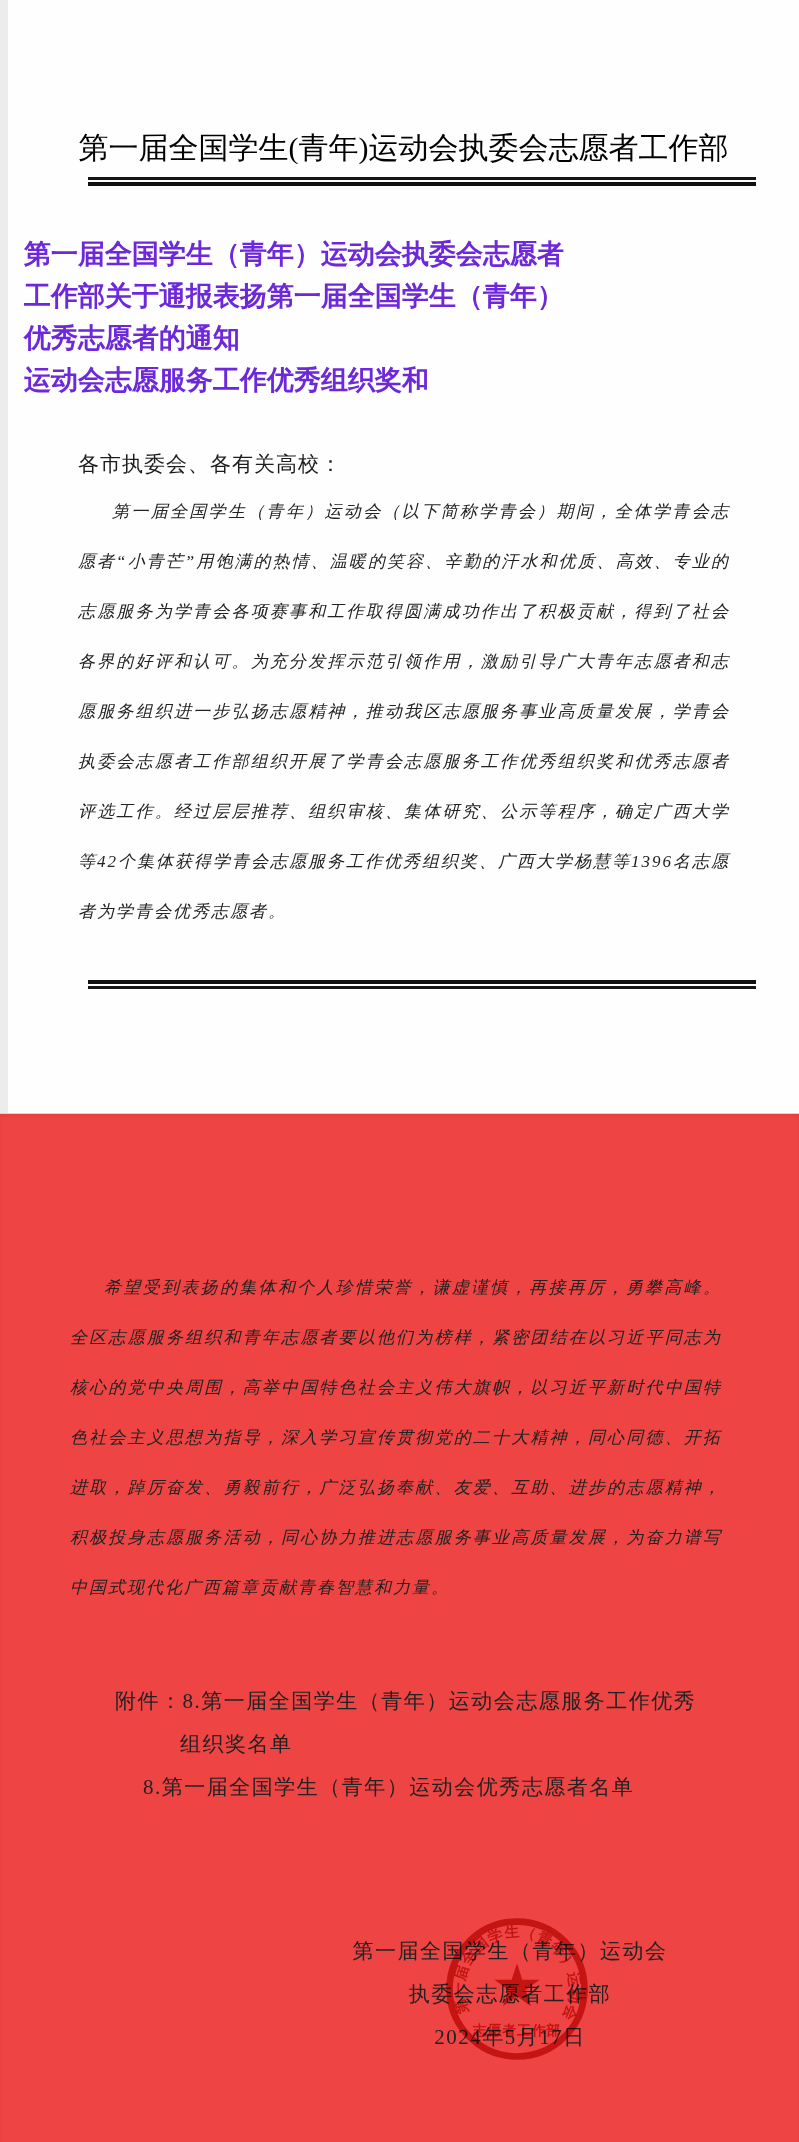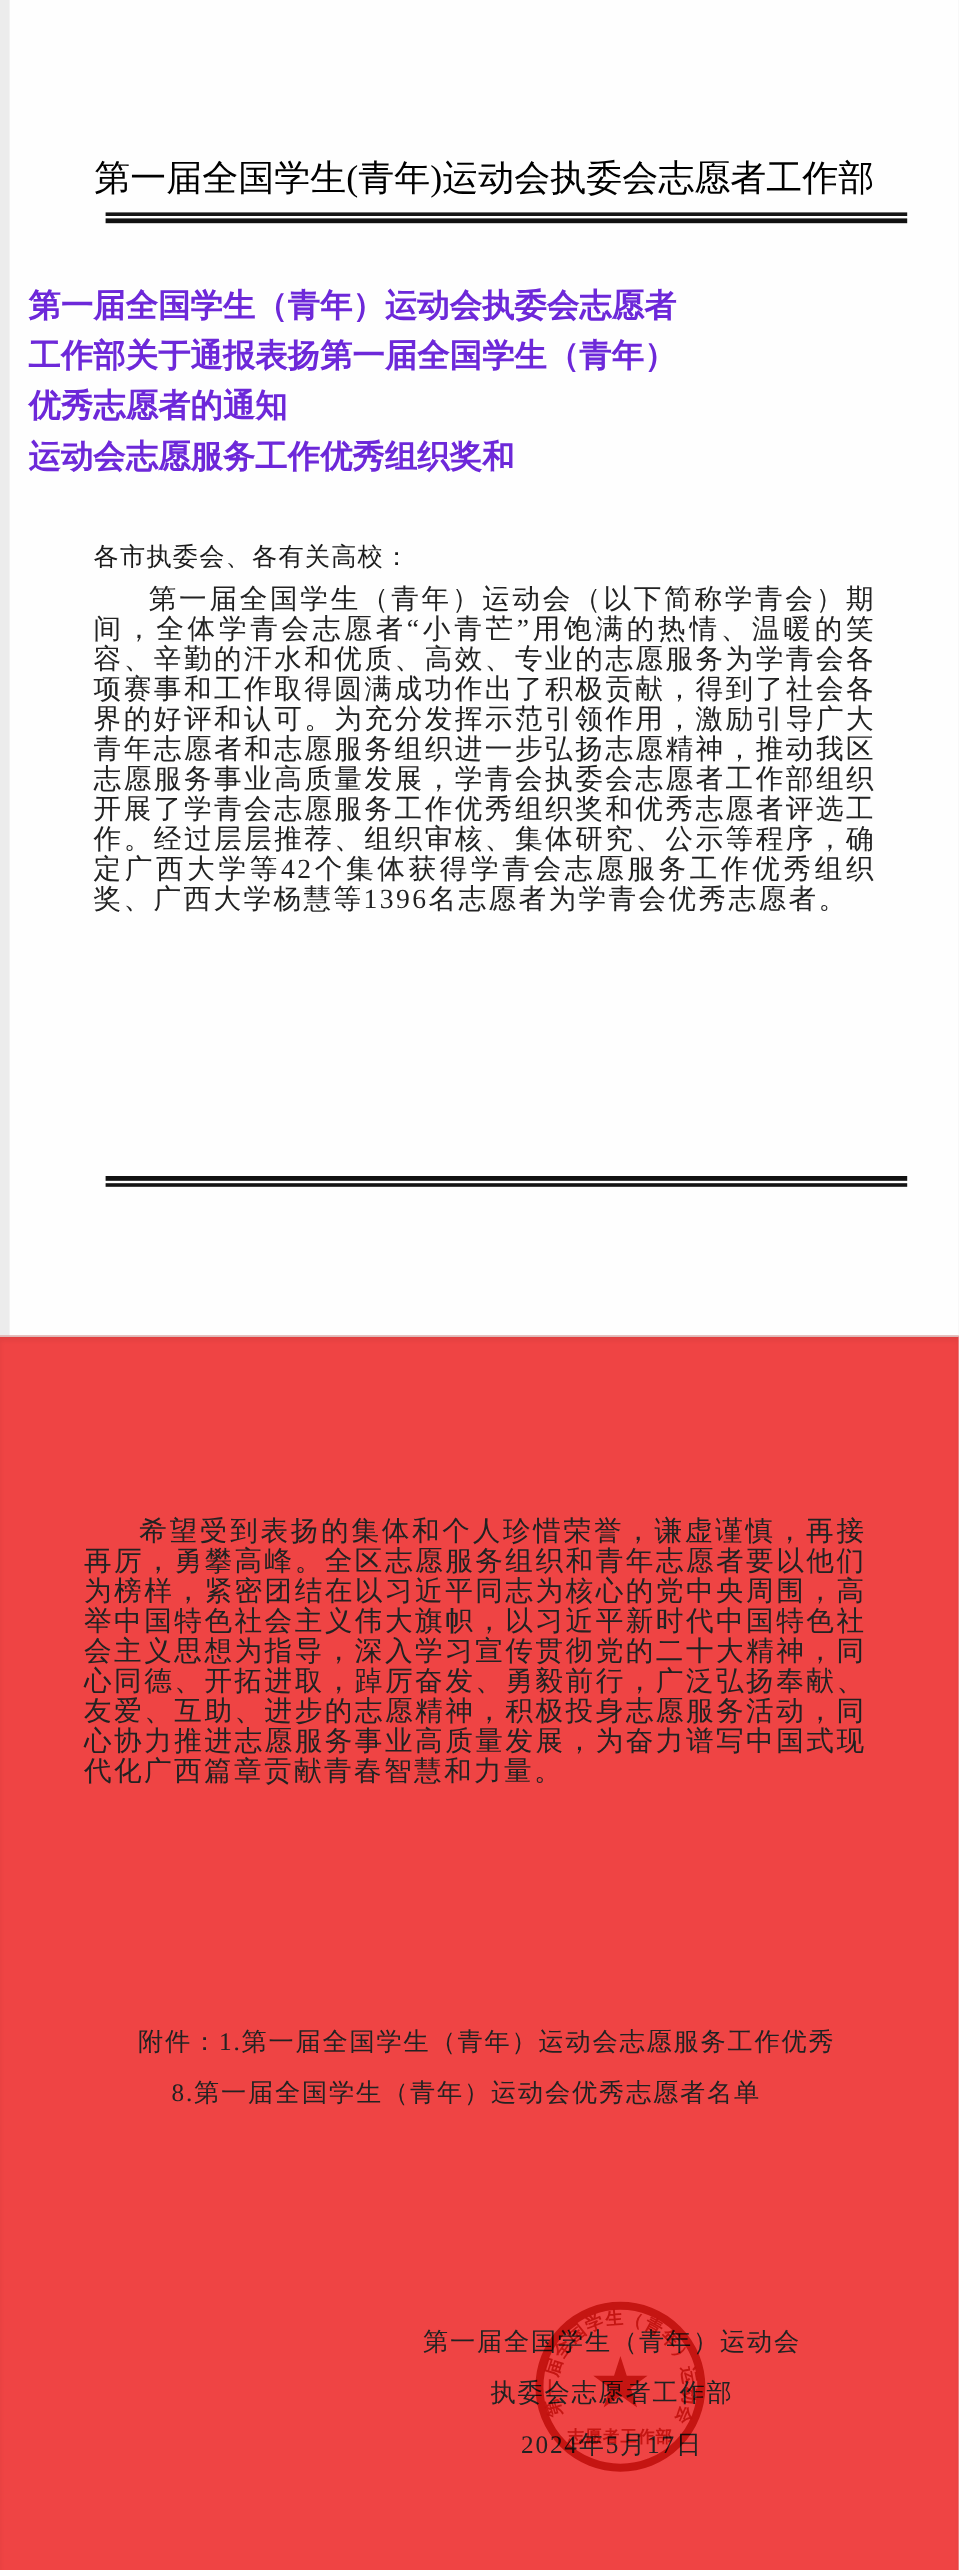--- a/index.html
+++ b/index.html
@@ -26,22 +26,22 @@
   .doc-title{
     position:absolute;top:233px;left:16px;width:100%;
     font-size:27px;font-weight:bold;color:#6d28d9;
     line-height:42px;
   }
   .salutation{
     position:absolute;top:450px;left:70px;
     font-size:21px;letter-spacing:1px;text-align:right;
   }
   .body-para{
-    font-size:23px;line-height:25px;letter-spacing:2px;
-    text-align:justify;text-indent:2em;color:#222;
+    font-size:17px;line-height:50px;letter-spacing:2px;
+    text-align:justify;text-indent:2em;color:#222;font-style:italic;
   }
   .para-1{position:absolute;top:487px;left:70px;width:652px;}
   .para-2{position:absolute;top:149px;left:70px;width:652px;}
   .attachment{
     position:absolute;top:566px;left:115px;
     font-size:21px;line-height:43px;letter-spacing:1.5px;color:#222;
   }
   .attachment .att-line-2{padding-left:65px;}
   .attachment .att-line-3{padding-left:28px;}
   .signature{
@@ -81,21 +81,22 @@
     <div style="height:2px"></div>
     <div class="rule-a"></div>
   </div>
 </div>
 
 <div class="page page-2">
 
   <div class="body-para para-2">希望受到表扬的集体和个人珍惜荣誉，谦虚谨慎，再接再厉，勇攀高峰。全区志愿服务组织和青年志愿者要以他们为榜样，紧密团结在以习近平同志为核心的党中央周围，高举中国特色社会主义伟大旗帜，以习近平新时代中国特色社会主义思想为指导，深入学习宣传贯彻党的二十大精神，同心同德、开拓进取，踔厉奋发、勇毅前行，广泛弘扬奉献、友爱、互助、进步的志愿精神，积极投身志愿服务活动，同心协力推进志愿服务事业高质量发展，为奋力谱写中国式现代化广西篇章贡献青春智慧和力量。</div>
 
   <div class="attachment">
-    <div class="att-line-1">附件：1.第一届全国学生（青年）运动会志愿服务工作优秀</div>
+    <div class="att-line-1">附件：8.第一届全国学生（青年）运动会志愿服务工作优秀</div>
+    <div class="att-line-2">组织奖名单</div>
     <div class="att-line-3">8.第一届全国学生（青年）运动会优秀志愿者名单</div>
   </div>
 
   <div class="signature">
     <div>第一届全国学生（青年）运动会</div>
     <div>执委会志愿者工作部</div>
     <div>2024年5月17日</div>
   </div>
 
   <svg class="seal" viewBox="0 0 160 160" xmlns="http://www.w3.org/2000/svg">

